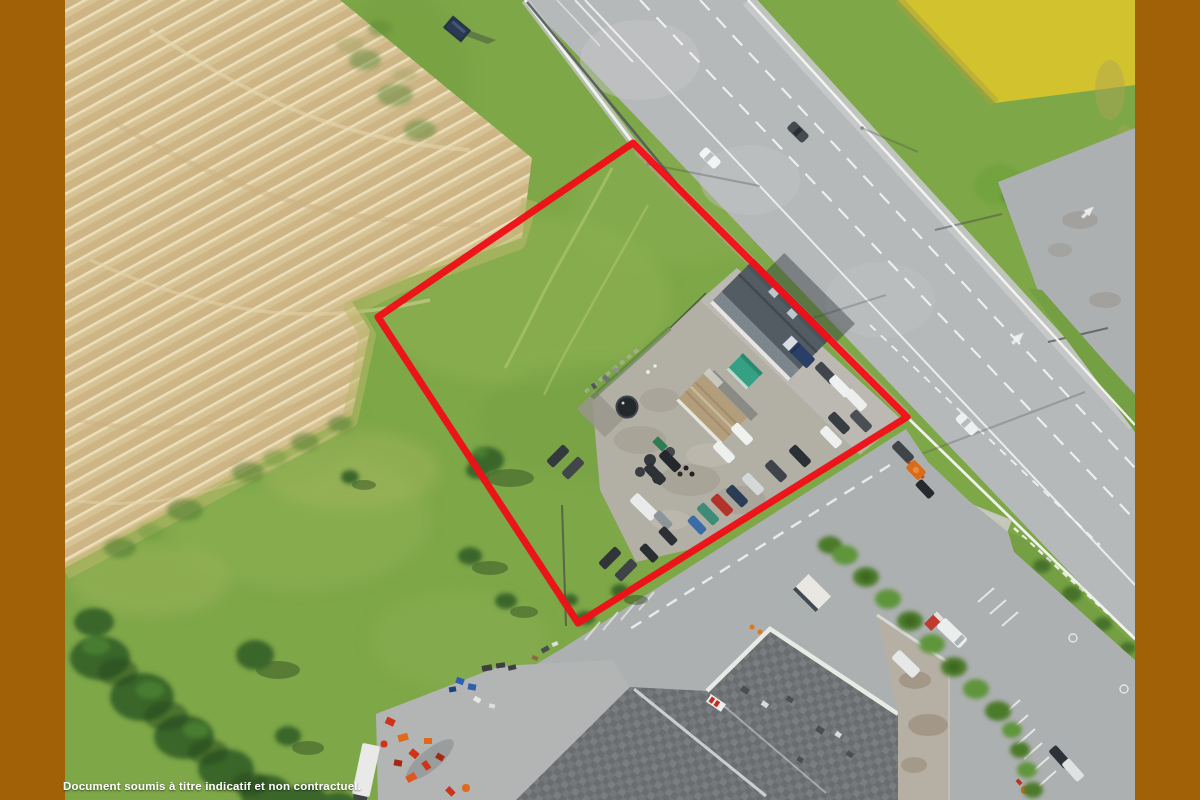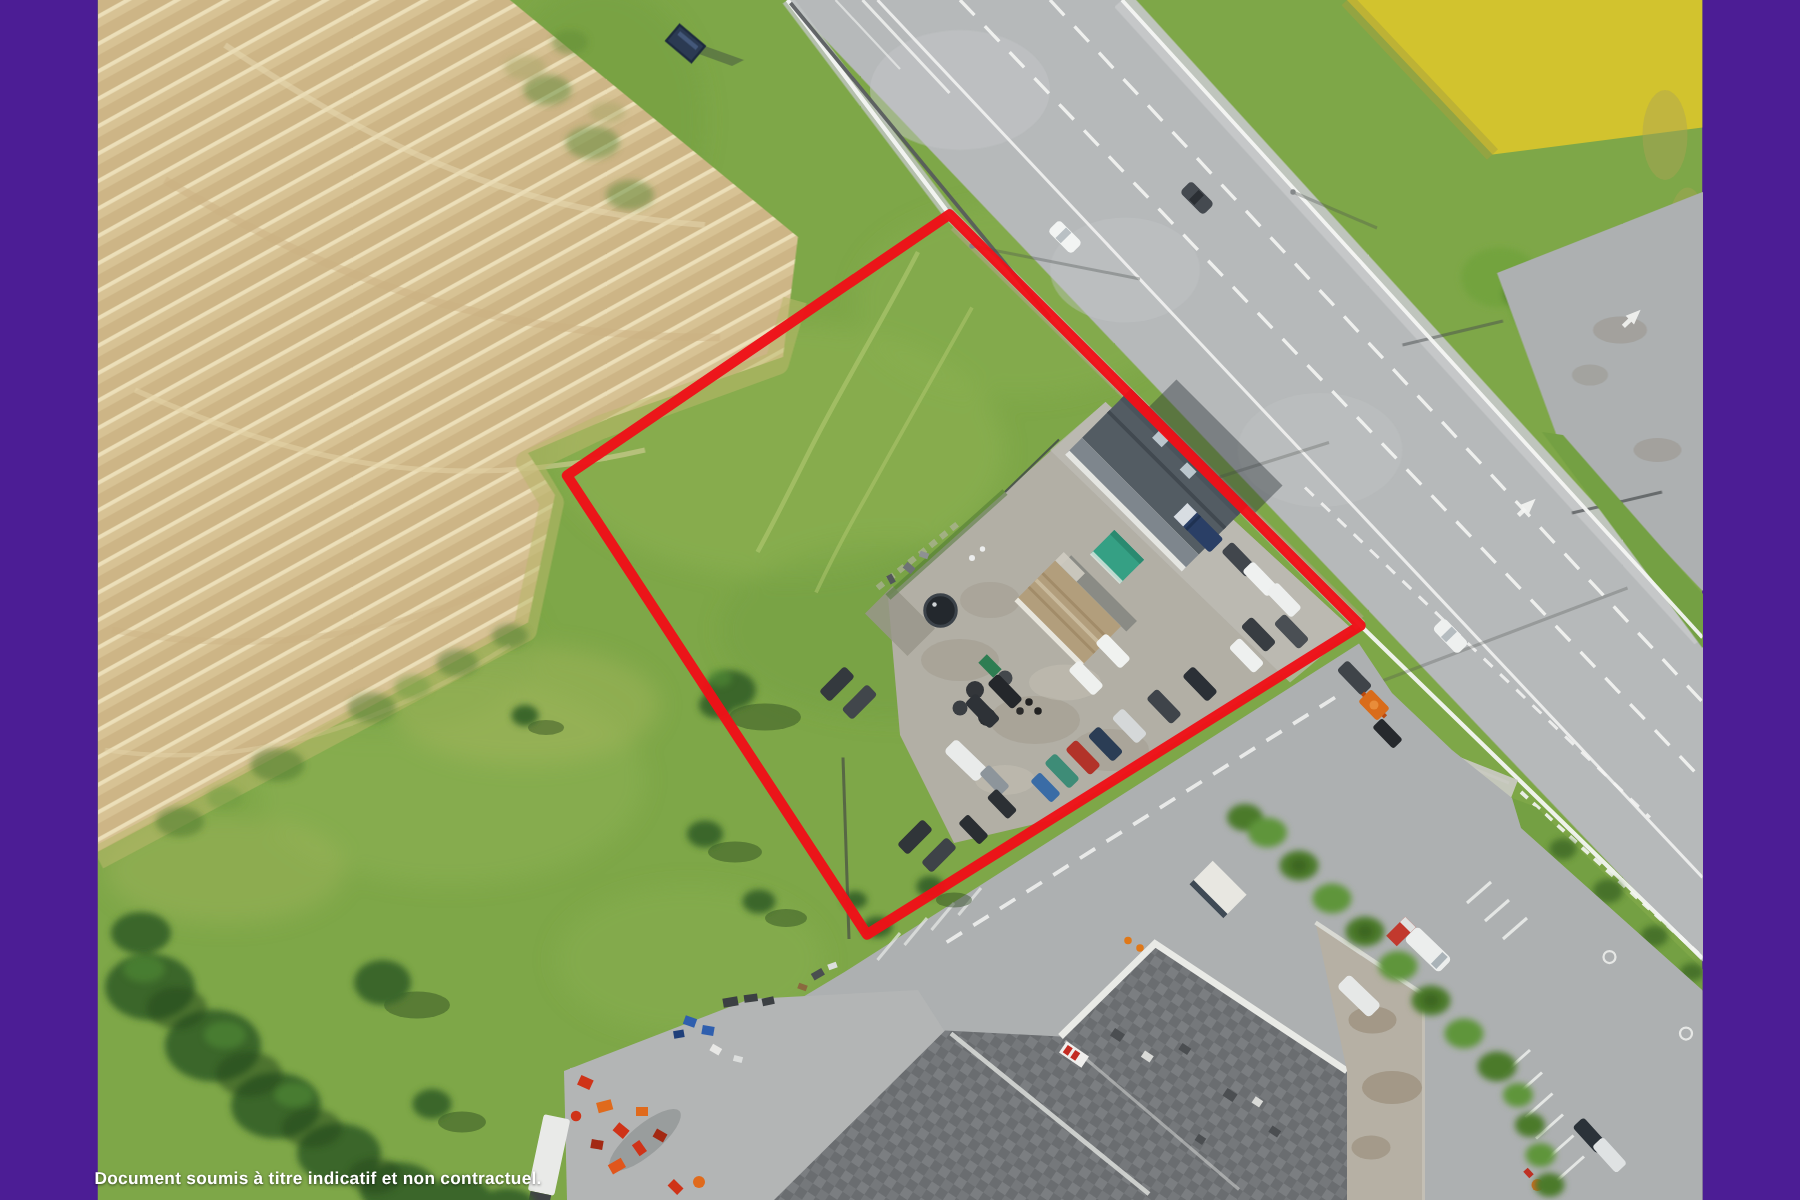--- a/index.html
+++ b/index.html
@@ -1,16 +1,16 @@
 <!DOCTYPE html>
 <html><head>
 <meta charset="utf-8">
 <style>
   html,body{margin:0;padding:0;background:#ffffff;}
-  .canvas{position:relative;width:1200px;height:800px;background:#4c1d95;overflow:hidden;
+  .canvas{position:relative;width:1200px;height:800px;background:#a16207;overflow:hidden;
           font-family:"Liberation Sans", sans-serif;}
   .canvas svg{position:absolute;left:0;top:0;display:block;}
   .disclaimer{position:absolute;left:63px;top:780px;font-size:11.5px;font-weight:600;
               color:#ffffff;letter-spacing:.2px;text-shadow:0 1px 2px rgba(0,0,0,.6);}
 </style>
 </head>
 <body>
 
 <div class="canvas">
 <svg width="1200" height="800" viewBox="0 0 1200 800">

